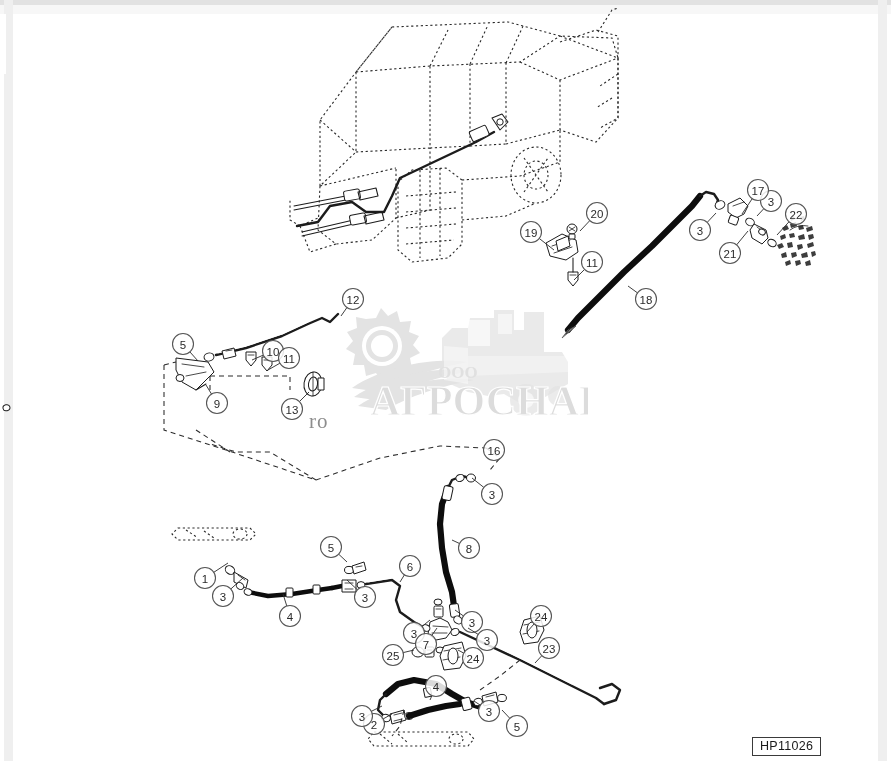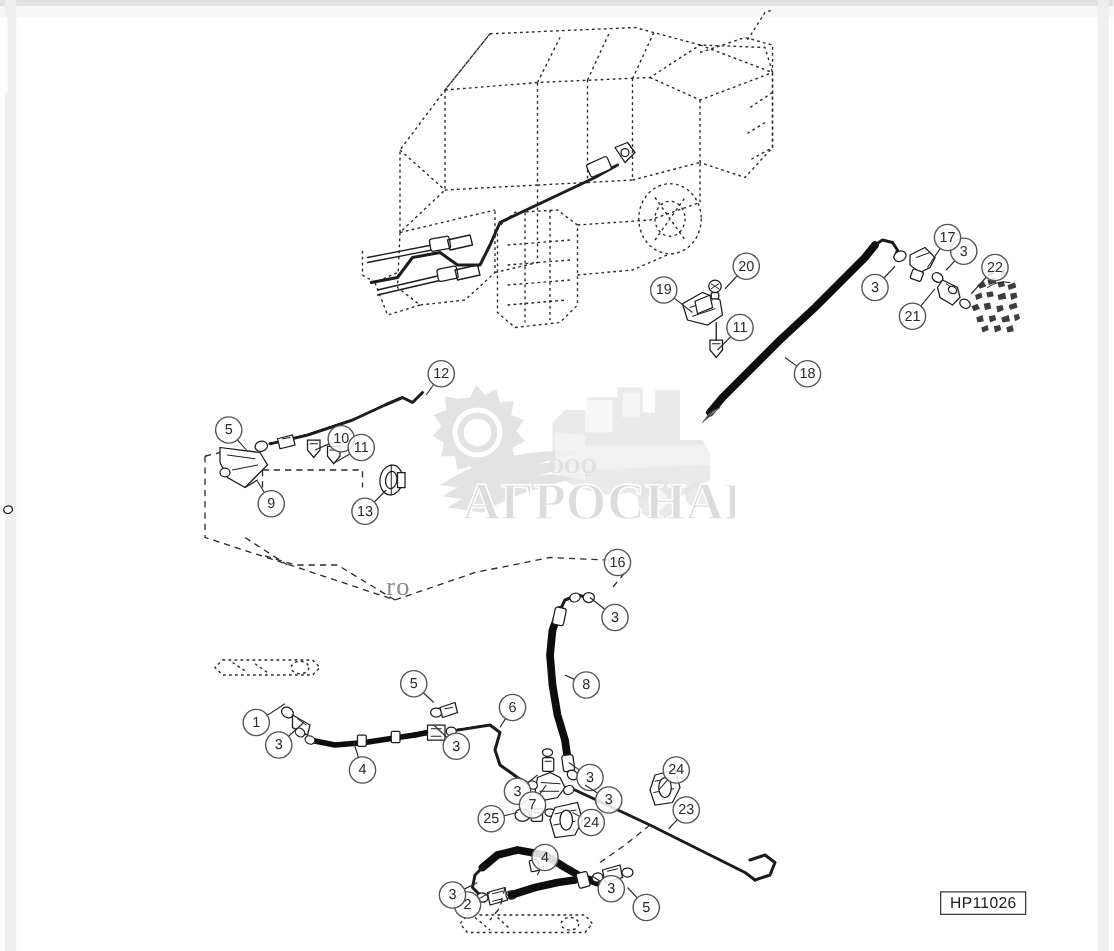--- a/index.html
+++ b/index.html
@@ -57,40 +57,39 @@
     left: 318px;
     top: 300px;
     width: 270px;
     height: 150px;
     pointer-events: none;
   }
   
   #partno-box {
     position: absolute;
     left: 752px;
-    top: 713px;
+    top: 737px;
     border: 1px solid #3a3a3a;
     background: #ffffff;
     padding: 1px 7px 2px 7px;
     font-size: 12.5px;
     letter-spacing: 0.3px;
     color: #1a1a1a;
     font-family: "Liberation Sans", sans-serif;
     line-height: 14px;
   }
   
   #stray-text {
     position: absolute;
     left: 309px;
     top: 409px;
     font-size: 21px;
     color: #8d8d8d;
     font-family: "Liberation Serif", serif;
     letter-spacing: 1px;
-    margin-top: 48px;
   }
   .callout-text {
     font-family: "Liberation Sans", sans-serif;
     font-size: 11.5px;
     fill: #2a2a2a;
     text-anchor: middle;
     dominant-baseline: central;
   }
 </style>
 </head>

